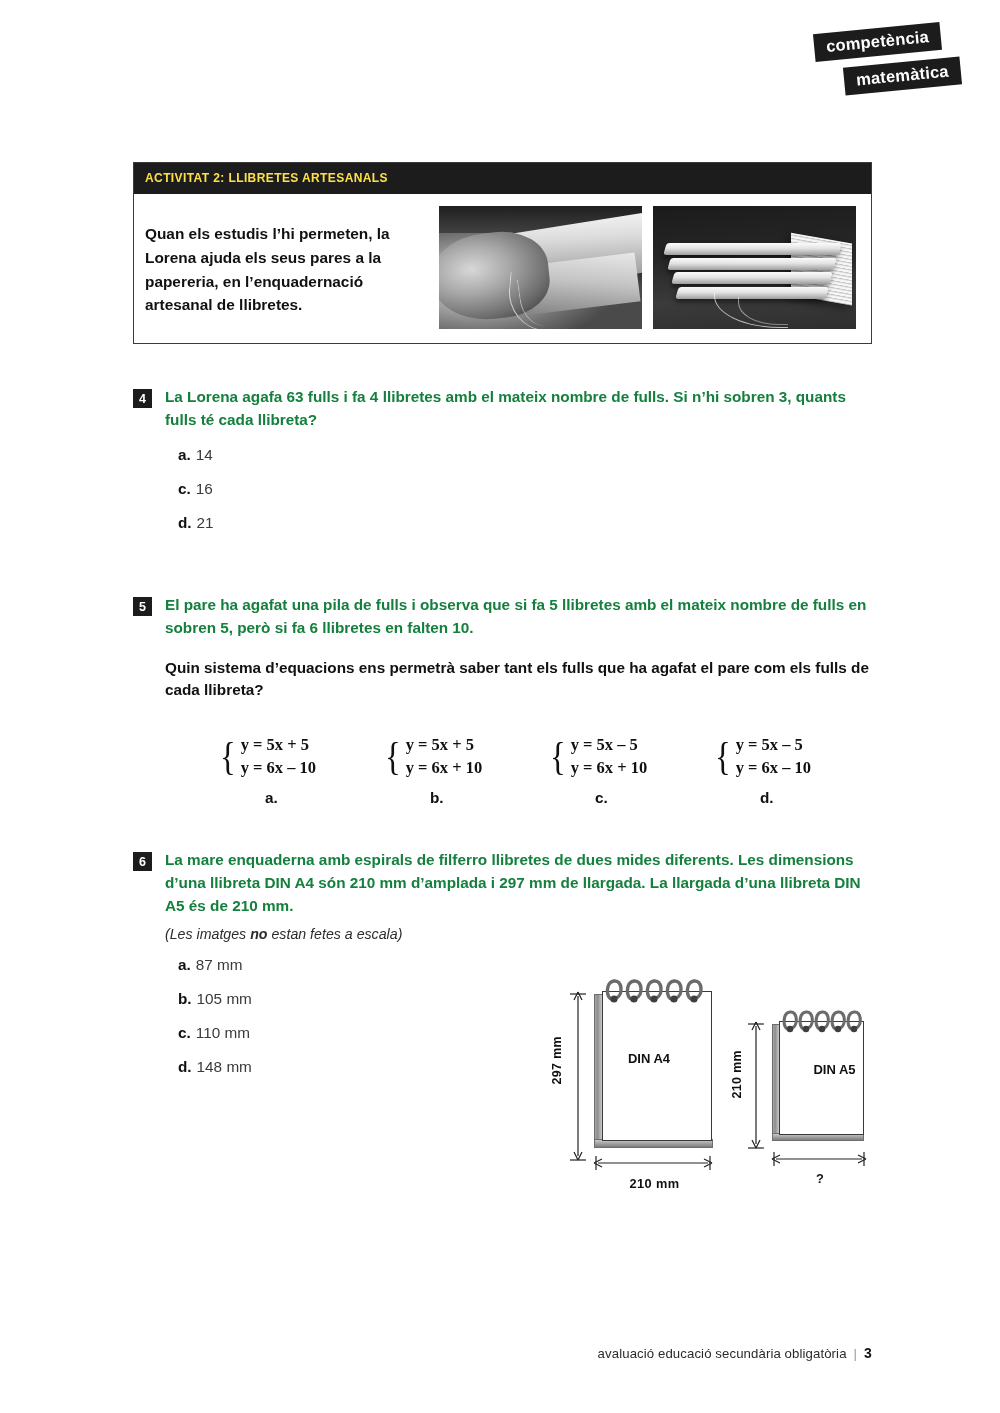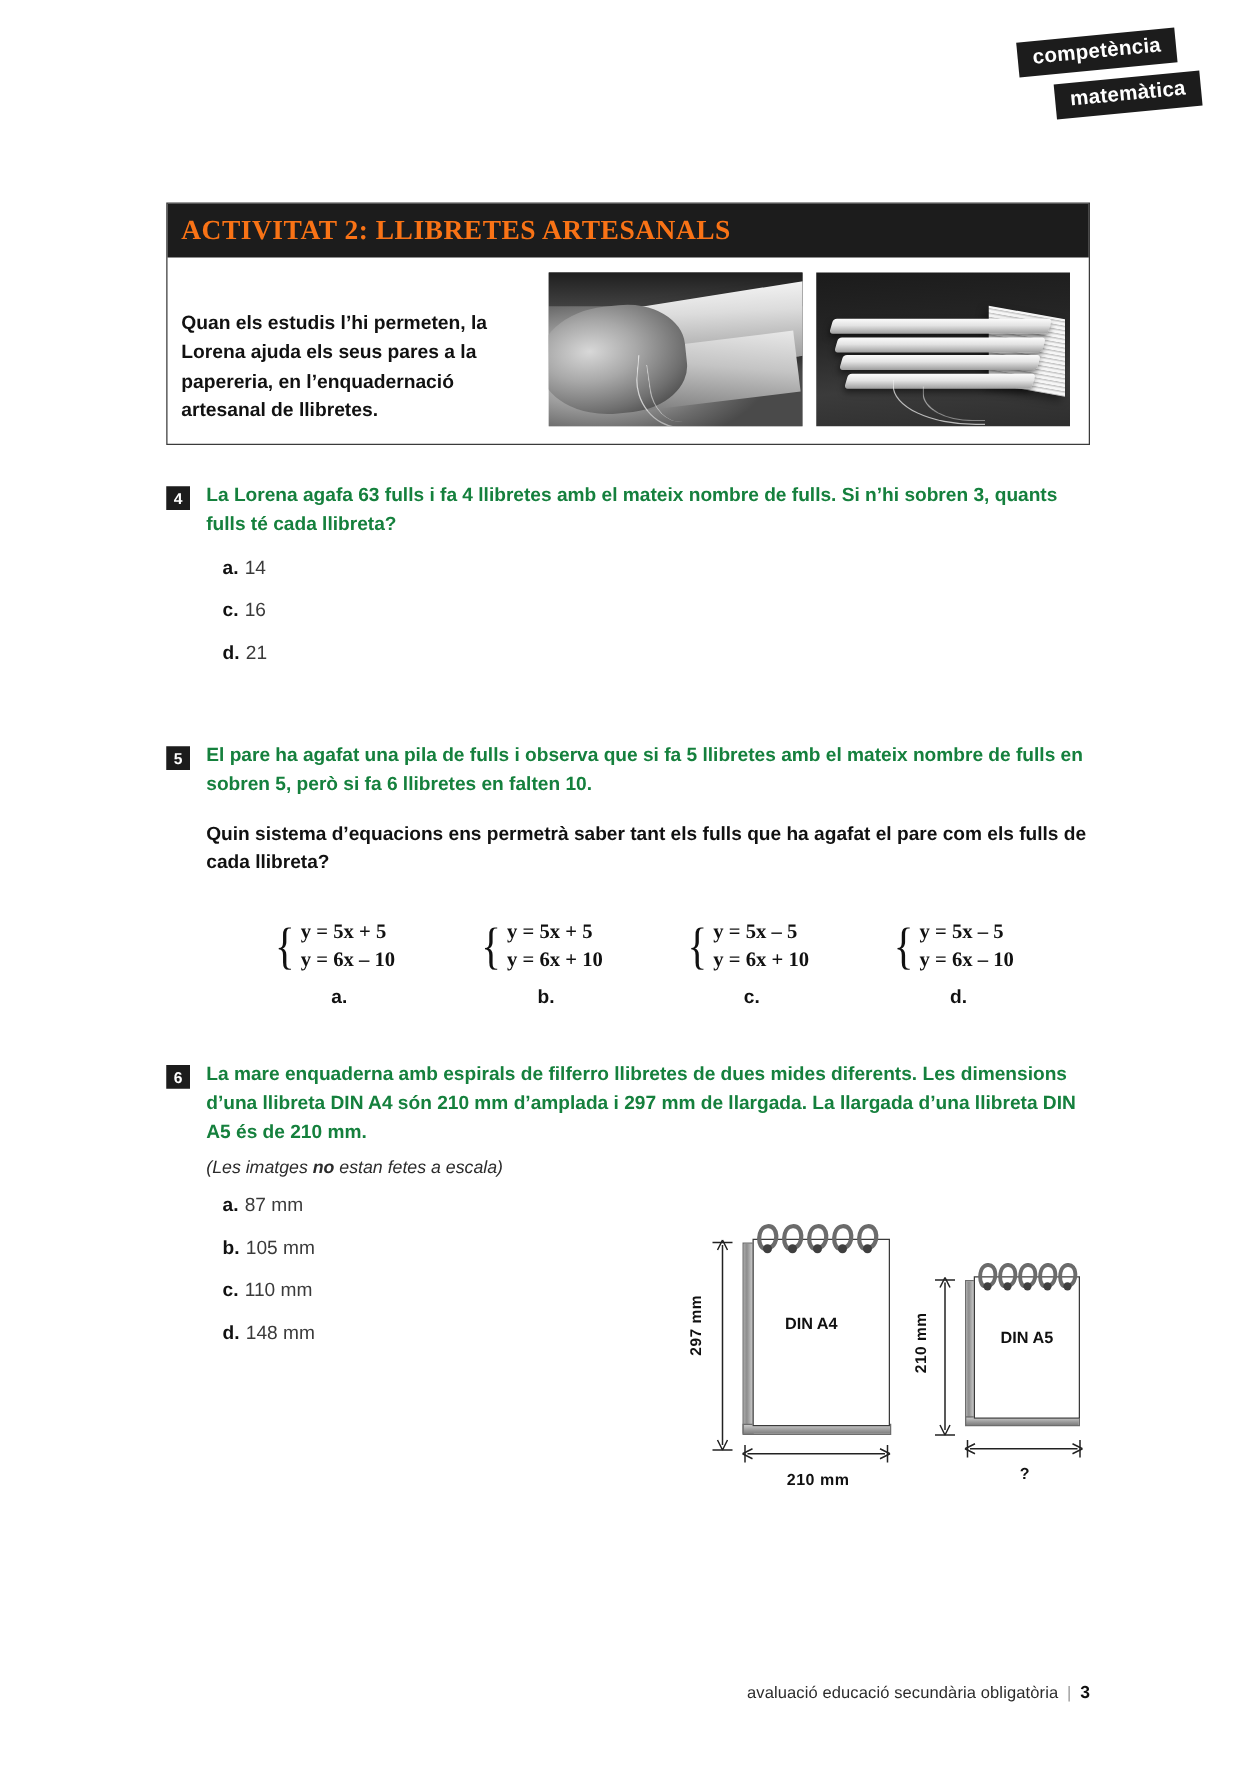--- a/index.html
+++ b/index.html
@@ -50,30 +50,29 @@
     position: absolute;
     left: 133px;
     top: 162px;
     width: 739px;
     border: 1px solid #3b3b3b;
     box-sizing: border-box;
     background: #ffffff;
   }
   .activity-title {
     background: #1c1c1c;
-    color: #f97316;
-    font-weight: bold;
-    font-size: 22px;
+    color: #fde047;
+    font-weight: bold;
+    font-size: 12px;
     letter-spacing: .4px;
     padding: 8px 0 9px 11px;
-    font-family: Liberation Serif, serif;
   }
   .activity-body {
     display: flex;
-    align-items: flex-end;
+    align-items: center;
     padding: 12px 10px 14px 11px;
     box-sizing: border-box;
     min-height: 140px;
   }
   .intro-text {
     width: 288px;
     font-weight: bold;
     font-size: 15.4px;
     line-height: 1.53;
     padding-top: 4px;
@@ -553,21 +552,21 @@
       <path d="M14 128 L10 120 M14 128 L18 120" stroke="#222" stroke-width="1.2" fill="none"></path>
       <line x1="6" y1="4" x2="22" y2="4" stroke="#222" stroke-width="1.2"></line>
       <line x1="6" y1="128" x2="22" y2="128" stroke="#222" stroke-width="1.2"></line>
     </svg>
     <div class="dim-v-text" style="left:-2px; top:40px;">210 mm</div>
 
     <div class="nb-edge" style="left:40px; top:14px; width:8px; height:116px;"></div>
     <div class="nb-edge-b" style="left:40px; top:123px; width:92px; height:8px;"></div>
 
     <div class="nb-cover" style="left:47px; top:11px; width:85px; height:114px;"></div>
-    <div class="nb-label" style="left:47px; top:52px; width:85px;">DIN A5</div>
+    <div class="nb-label" style="left:60px; top:52px; width:85px;">DIN A5</div>
 
     <svg class="rings" style="left:49px; top:-5px;" width="90" height="34">
       <g fill="none" stroke="#6b6b6b" stroke-width="3.1" stroke-linecap="round">
         <path d="M7 24 C2 24 1 8 9 7 C17 6 17 21 11 23"></path>
         <path d="M23 24 C18 24 17 8 25 7 C33 6 33 21 27 23"></path>
         <path d="M39 24 C34 24 33 8 41 7 C49 6 49 21 43 23"></path>
         <path d="M55 24 C50 24 49 8 57 7 C65 6 65 21 59 23"></path>
         <path d="M71 24 C66 24 65 8 73 7 C81 6 81 21 75 23"></path>
       </g>
       <g fill="#3f3f3f">

